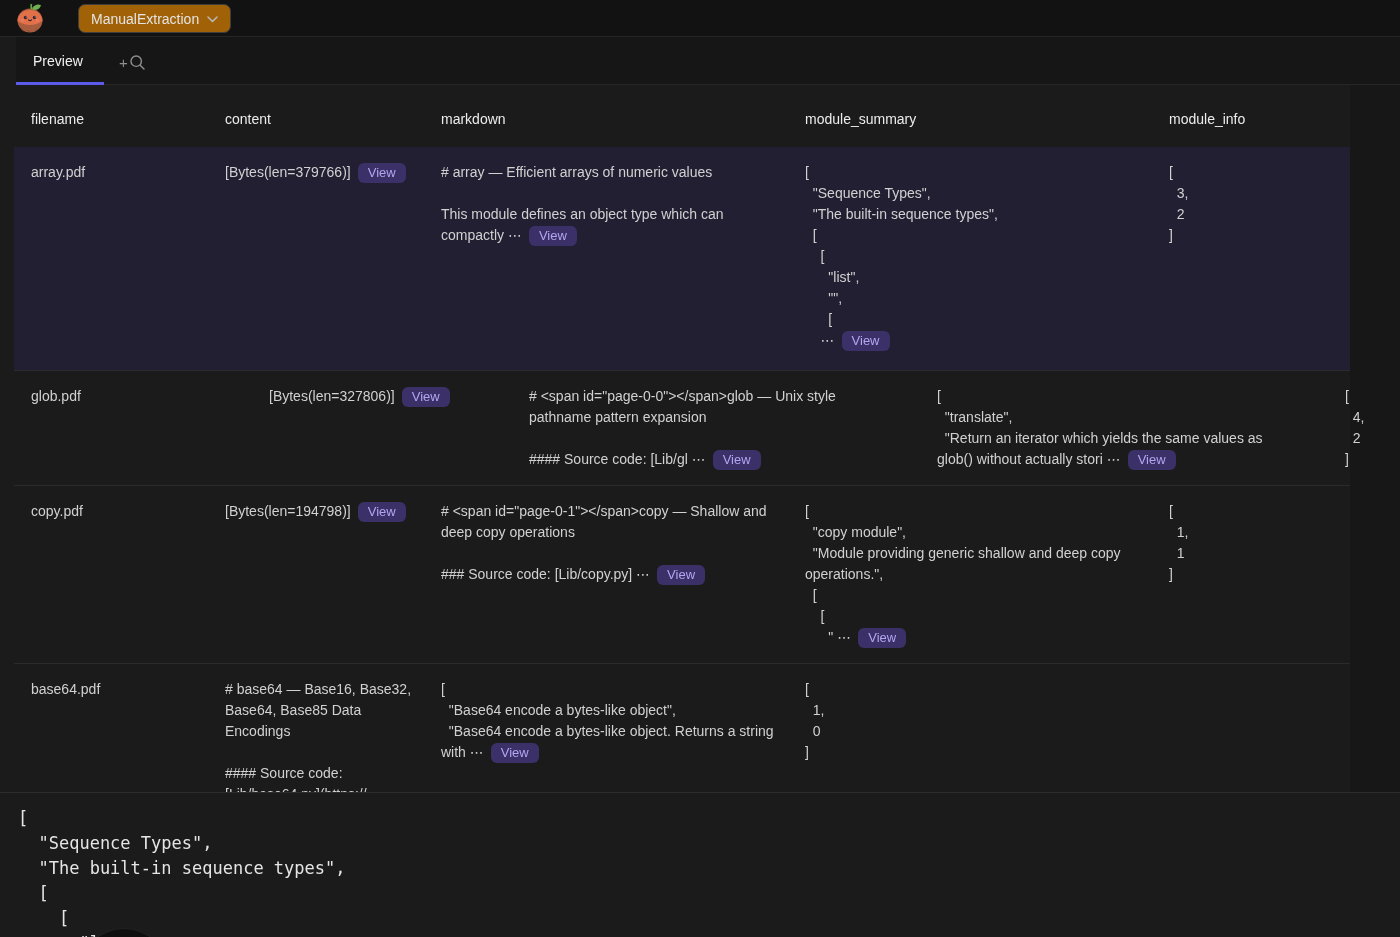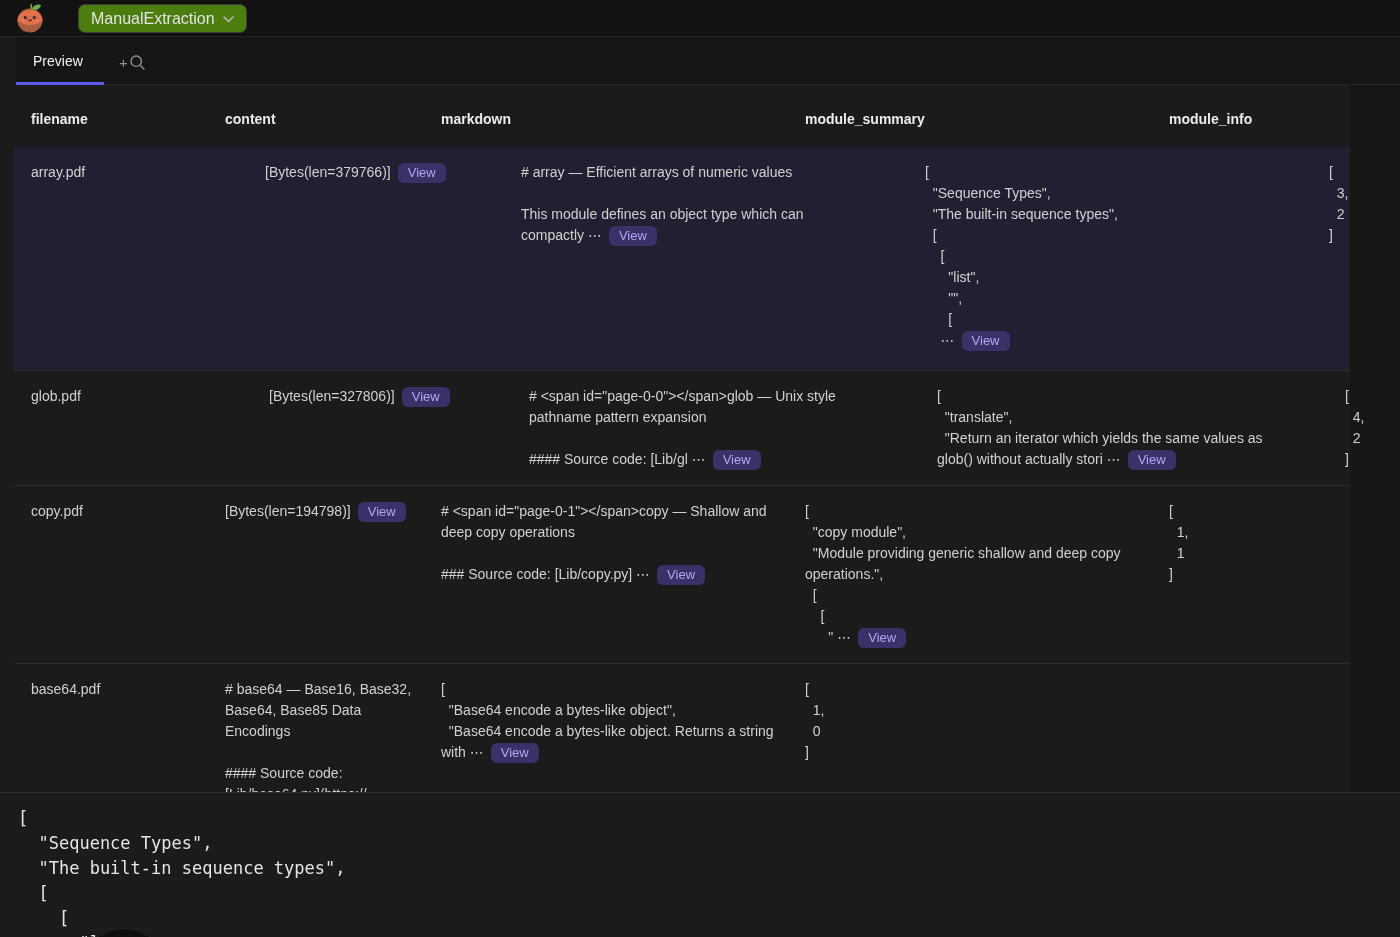--- a/index.html
+++ b/index.html
@@ -4,44 +4,44 @@
 <style>
   * { margin:0; padding:0; box-sizing:border-box; }
   html,body { width:1400px; height:937px; overflow:hidden; background:#1b1b1b;
     font-family:"Liberation Sans","DejaVu Sans",sans-serif; }
 
   
   .topbar { position:absolute; left:0; top:0; width:1400px; height:37px;
     background:#121212; border-bottom:1px solid #262626; display:flex; align-items:center; }
   .logo { position:absolute; left:15px; top:3px; width:30px; height:31px; }
   .proj-btn { position:absolute; left:78px; top:4px; height:29px; padding:0 12px;
-    background:#4d7c0f; border:1px solid #3e3e3e; border-radius:7px; color:#e4e4e4;
-    font-size:16px; display:flex; align-items:center; gap:8px; cursor:pointer; }
+    background:#a16207; border:1px solid #3e3e3e; border-radius:7px; color:#e4e4e4;
+    font-size:14px; display:flex; align-items:center; gap:8px; cursor:pointer; }
   .chev { display:inline-block; margin-top:1px; }
 
   
   .tabbar { position:absolute; left:16px; top:37px; width:1400px; height:48px;
     background:#161616; border-bottom:1px solid #262626; }
   .tab { position:absolute; left:0; top:0; height:48px; padding:0 17px;
     display:flex; align-items:center; color:#f1f1f1; font-size:14px; font-weight:500; cursor:pointer; }
   .tab-underline { position:absolute; left:0; top:45px; width:88px; height:3px; background:#5d5beb; }
   .addsearch-btn { position:absolute; left:103px; top:14px; height:22px; display:flex;
     align-items:center; gap:1px; color:#8f8f8f; font-size:15px; cursor:pointer; background:none; border:none; }
 
   
   .main { position:absolute; left:0; top:85px; width:1400px; height:852px; background:#1b1b1b; }
   .right-strip { position:absolute; left:1350px; top:0; width:50px; height:707px; background:#171717; }
 
   
   .tbl { position:absolute; left:14px; top:0; width:1336px; }
   .trow { display:grid; grid-template-columns:194px 216px 364px 364px 198px;
     border-bottom:1px solid #2b2b2b; background:transparent; }
-  .trow.selected { background:#221f33;gap:40px; }
+  .trow.selected { background:#221f33; }
   .thead { height:62px; border-bottom:0; }
-  .th { padding:26px 8px 0 17px; color:#ececec; font-size:14px; font-weight:700; }
+  .th { padding:26px 8px 0 17px; color:#ececec; font-size:14px; font-weight:400; }
   .cell { padding:15px 8px 15px 17px; color:#d1d1d1; font-size:14px; line-height:21px; }
   .pre { white-space:pre-wrap; word-wrap:break-word; }
   .r1 { min-height:224px; } .r2 { min-height:114px;gap:44px; } .r3 { min-height:177px; } .r4 { min-height:130px; }
 
   .view-btn { display:inline-block; margin-left:7px; padding:2px 10px 3px;
     background:#3b3168; border:none; border-radius:6px; color:#b4a5f1; font-size:13px;
     font-family:"Liberation Sans","DejaVu Sans",sans-serif; cursor:pointer; vertical-align:baseline; }
 
   
   .detail { position:absolute; left:0; top:707px; width:1400px; height:145px;

